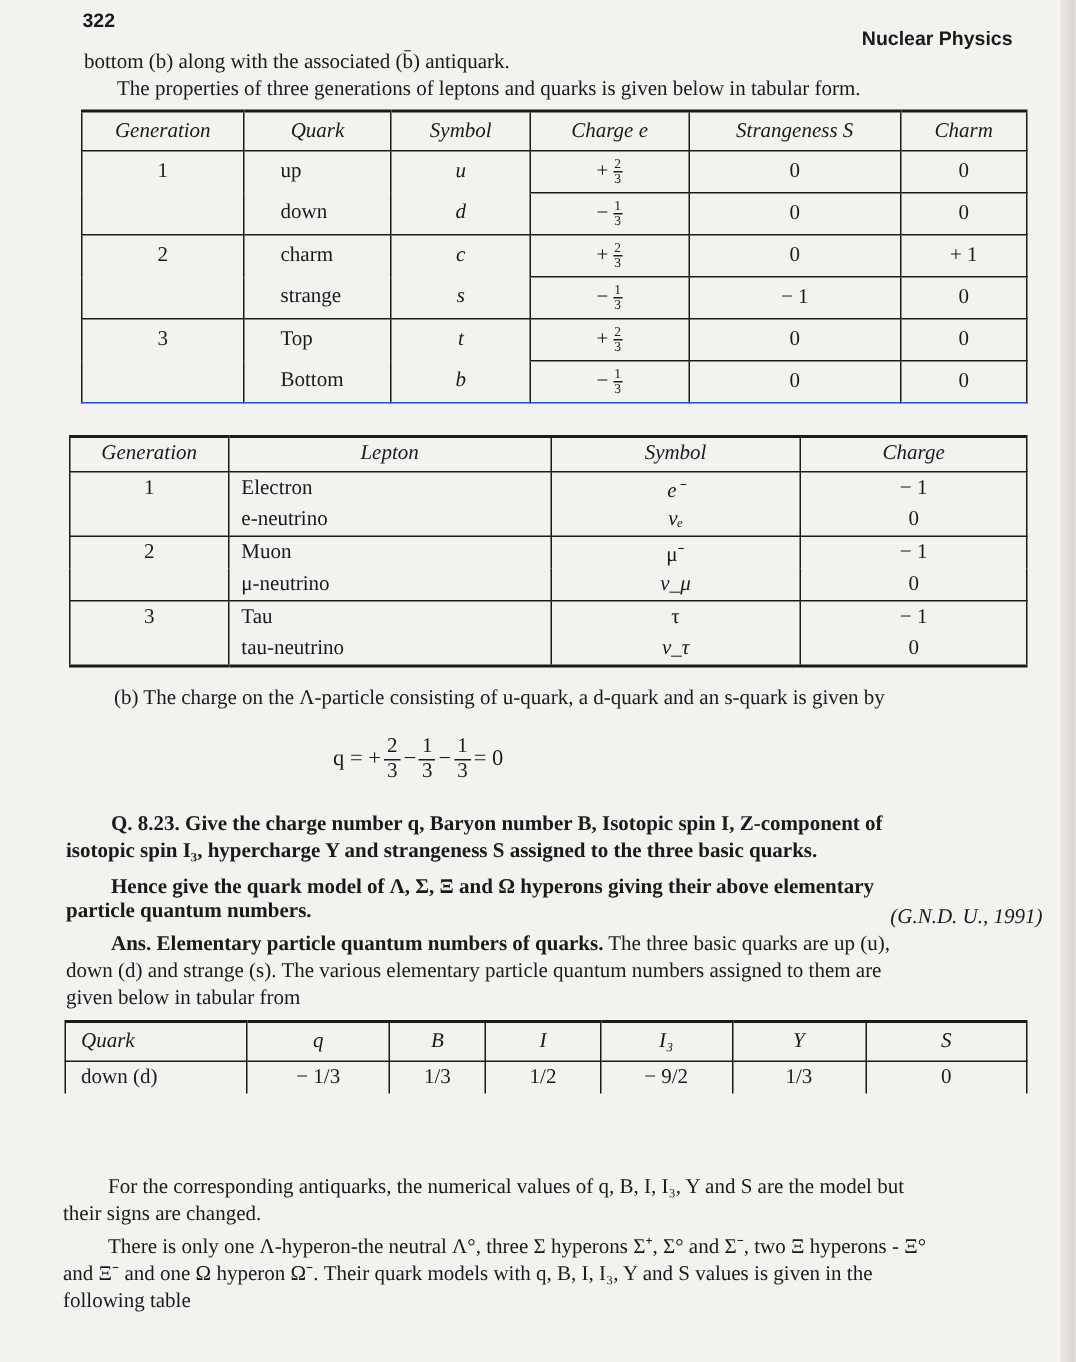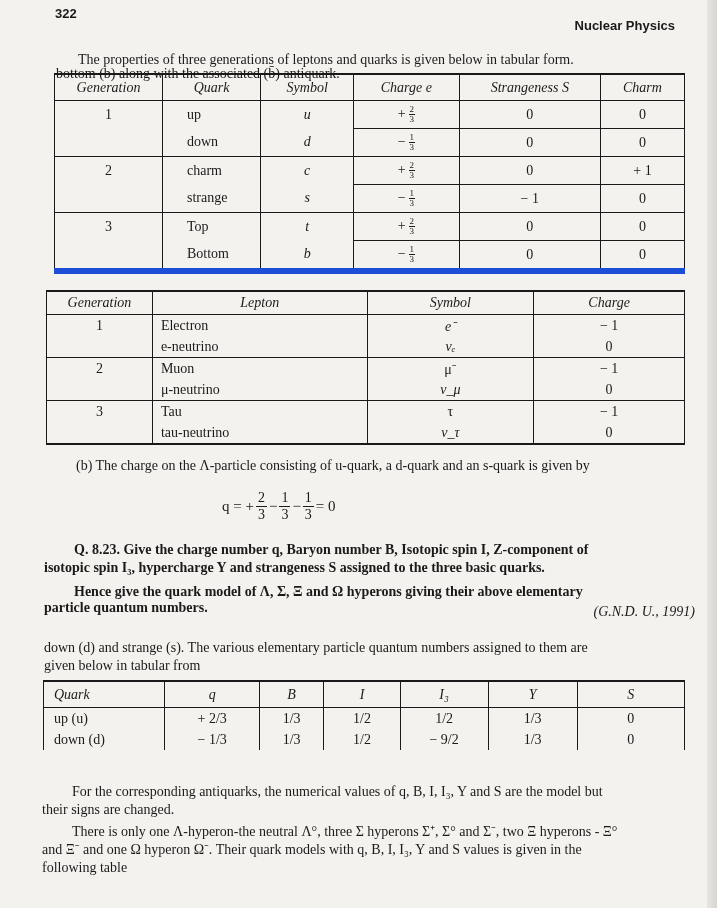--- a/index.html
+++ b/index.html
@@ -16,21 +16,21 @@
   .hdr .num { position: absolute; left: 0; top: 4px; }
   .hdr .title { position: absolute; right: 0; top: 16px; }
   .p { position: absolute; font-size: 14px; line-height: 16px; white-space: nowrap; }
   .b { font-weight: bold; }
   table { border-collapse: collapse; position: absolute; font-size: 14px; }
   td, th { border-left: 1.5px solid #1a1a1a; border-right: 1.5px solid #1a1a1a; padding: 0; font-weight: normal; }
   th { font-style: italic; border-bottom: 1.5px solid #1a1a1a; border-top: 2px solid #1a1a1a; height: 25px; }
   .q td { height: 27px; text-align: center; vertical-align: middle; }
   .q td.l { text-align: left; padding-left: 24px; }
   .q tr.g td { border-bottom: 1.5px solid #1a1a1a; }
-  .q tr.last td { border-bottom: 6px solid #1d4ed8; }
+  .q tr.last td { border-bottom: 1px solid #1d4ed8; }
   .q td.ch { border-bottom: 1.5px solid #1a1a1a; }
   .frac { display: inline-flex; flex-direction: column; align-items: center; vertical-align: middle; font-size: 9px; line-height: 9px; margin-left: 3px; }
   .frac span:first-child { border-bottom: 1px solid #1a1a1a; padding: 0 1px; }
   .lep td { height: 21px; text-align: center; vertical-align: middle; }
   .lep td.l { text-align: left; padding-left: 8px; }
   .lep tr.g td { border-bottom: 1.5px solid #1a1a1a; }
   .lep tr.last td { border-bottom: 2px solid #1a1a1a; }
   .qn td { height: 21px; text-align: center; vertical-align: middle; }
   .qn td.l { text-align: left; padding-left: 10px; }
   .qn tr.last td { border-bottom: 2px solid #1a1a1a; }
@@ -43,21 +43,21 @@
 <body>
 
 <div class="page">
   <div class="rightedge"></div>
 
   <div class="hdr">
     <span class="num">322</span>
     <span class="title">Nuclear Physics</span>
   </div>
 
-  <div class="p" style="left:56px; top:34px;margin-top:32px;">bottom (b) along with the associated (b̄) antiquark.</div>
+  <div class="p" style="left:56px; top:34px;">bottom (b) along with the associated (b̄) antiquark.</div>
   <div class="p" style="left:78px; top:52px;">The properties of three generations of leptons and quarks is given below in tabular form.</div>
 
   <table class="q" style="left:54px; top:73px; width:631px;">
     <tbody>
         <tr>
       <th style="width:108px">Generation</th>
       <th style="width:98px">Quark</th>
       <th style="width:93px">Symbol</th>
       <th style="width:106px">Charge e</th>
       <th style="width:142px">Strangeness S</th>
@@ -200,44 +200,40 @@
     <span>= 0</span>
   </div>
 
 
   <div class="p b" style="left:74px; top:542px;">Q. 8.23. Give the charge number q, Baryon number B, Isotopic spin I, Z-component of</div>
   <div class="p b" style="left:74px; top:584px;">Hence give the quark model of Λ, Σ, Ξ and Ω hyperons giving their above elementary</div>
   <div class="p b" style="left:44px; top:560px;">isotopic spin I₃, hypercharge Y and strangeness S assigned to the three basic quarks.</div>
   <div class="p b" style="left:44px; top:600px;">particle quantum numbers.</div>
   <div class="p" style="right:22px; top:604px; font-style:italic;">(G.N.D. U., 1991)</div>
 
+  <div class="p" style="left:74px; top:622px;">
+    <span class="b">Ans.</span>
+    <span class="b">Elementary particle quantum numbers of quarks.</span>
+    <span>The three basic quarks are up (u),</span>
+  </div>
   <div class="p" style="left:44px; top:640px;">down (d) and strange (s). The various elementary particle quantum numbers assigned to them are</div>
   <div class="p" style="left:44px; top:658px;">given below in tabular from</div>
 
   <table class="qn" style="left:43px; top:680px; width:642px;">
     <tbody>
         <tr>
       <th style="width:83px; text-align:left; padding-left:10px">Quark</th>
       <th style="width:72px">q</th>
       <th style="width:49px">B</th>
       <th style="width:58px">I</th>
       <th style="width:67px">I₃</th>
       <th style="width:68px">Y</th>
       <th style="width:82px">S</th>
     </tr>
     <tr>
-      <td class="l">up (u)</td>
-      <td>+ 2/3</td>
-      <td>1/3</td>
-      <td>1/2</td>
-      <td>1/2</td>
-      <td>1/3</td>
-      <td>0</td>
-    </tr>
-    <tr>
       <td class="l">down (d)</td>
       <td>− 1/3</td>
       <td>1/3</td>
       <td>1/2</td>
       <td>− 9/2</td>
       <td>1/3</td>
       <td>0</td>
     </tr>
   </tbody>
     </table>

